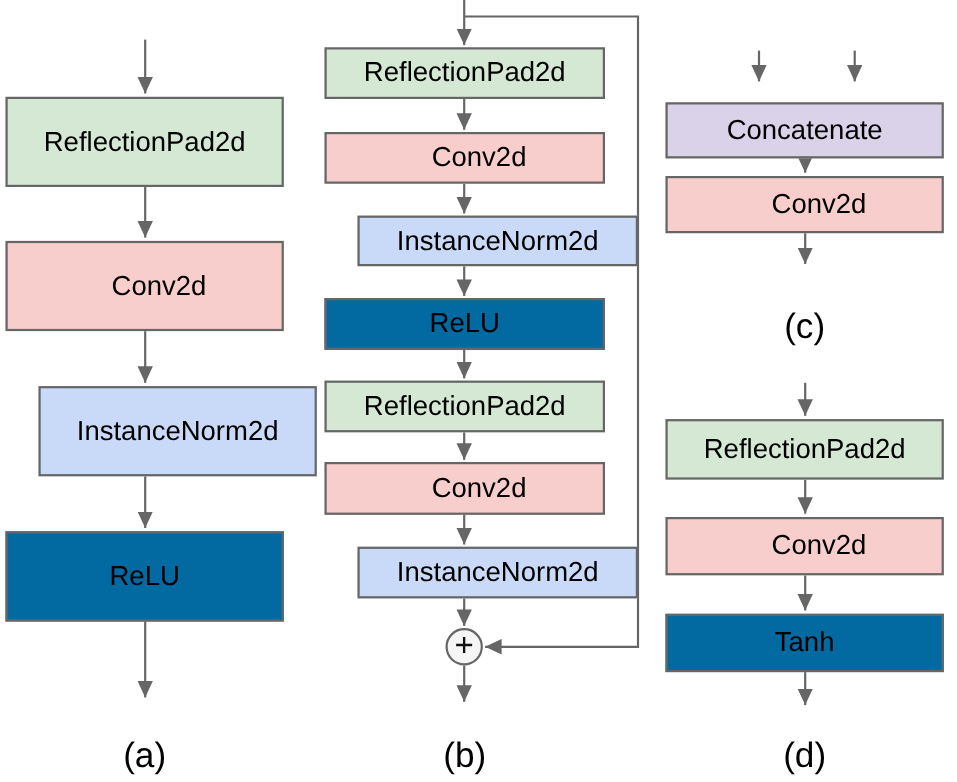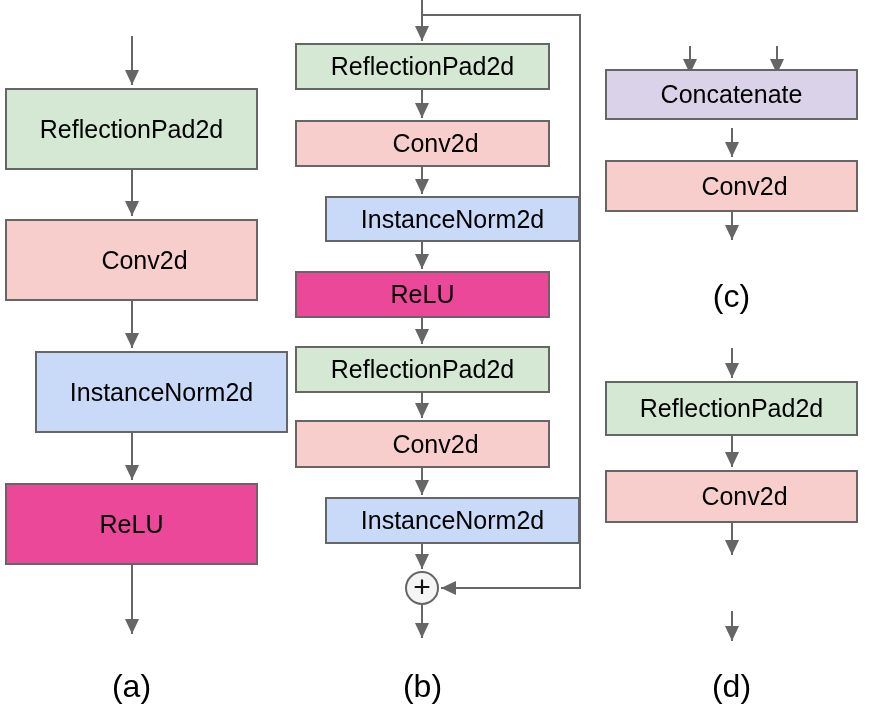--- a/index.html
+++ b/index.html
@@ -27,21 +27,21 @@
     display: flex;
     align-items: center;
     justify-content: center;
     font-size: 25px;
     color: #000000;
     white-space: nowrap;
   }
   .fill-pad    { background: #d5e8d4; text-align: right; }
   .fill-conv   { background: #f8cecc; padding-left: 26px; }
   .fill-norm   { background: #c9daf8; margin-left: 30px; }
-  .fill-act    { background: #ec4899; }
+  .fill-act    { background: #0369a1; }
   .fill-concat { background: #d9d2e9; }
   .col-label {
     position: absolute;
     text-align: center;
     font-size: 32px;
     color: #000000;
     line-height: 44px;
     height: 44px;
   }
   .plus-sign {
@@ -112,21 +112,22 @@
   <div class="box fill-pad" style="left:295px;top:43px;width:255px;height:47px">ReflectionPad2d</div>
   <div class="box fill-conv" style="left:295px;top:120px;width:255px;height:47px">Conv2d</div>
   <div class="box fill-norm" style="left:295px;top:196px;width:255px;height:46px">InstanceNorm2d</div>
   <div class="box fill-act" style="left:295px;top:271px;width:255px;height:47px">ReLU</div>
   <div class="box fill-pad" style="left:295px;top:346px;width:255px;height:47px">ReflectionPad2d</div>
   <div class="box fill-conv" style="left:295px;top:420px;width:255px;height:48px">Conv2d</div>
   <div class="box fill-norm" style="left:295px;top:497px;width:255px;height:47px">InstanceNorm2d</div>
   <div class="plus-sign">+</div>
   <div class="col-label" style="left:295px;top:664px;width:255px">(b)</div>
 
-  <div class="box fill-concat" style="left:605px;top:69px;width:253px;height:51px">Concatenate</div>
+  <div class="box fill-concat" style="left:605px;top:93px;width:253px;height:51px">Concatenate</div>
   <div class="box fill-conv" style="left:605px;top:160px;width:253px;height:52px">Conv2d</div>
   <div class="col-label" style="left:605px;top:274px;width:253px">(c)</div>
 
   <div class="box fill-pad" style="left:605px;top:381px;width:253px;height:55px">ReflectionPad2d</div>
   <div class="box fill-conv" style="left:605px;top:470px;width:253px;height:53px">Conv2d</div>
+  <div class="box fill-act" style="left:605px;top:558px;width:253px;height:53px">Tanh</div>
   <div class="col-label" style="left:605px;top:664px;width:253px">(d)</div>
 
 </div>
 
 </body></html>

